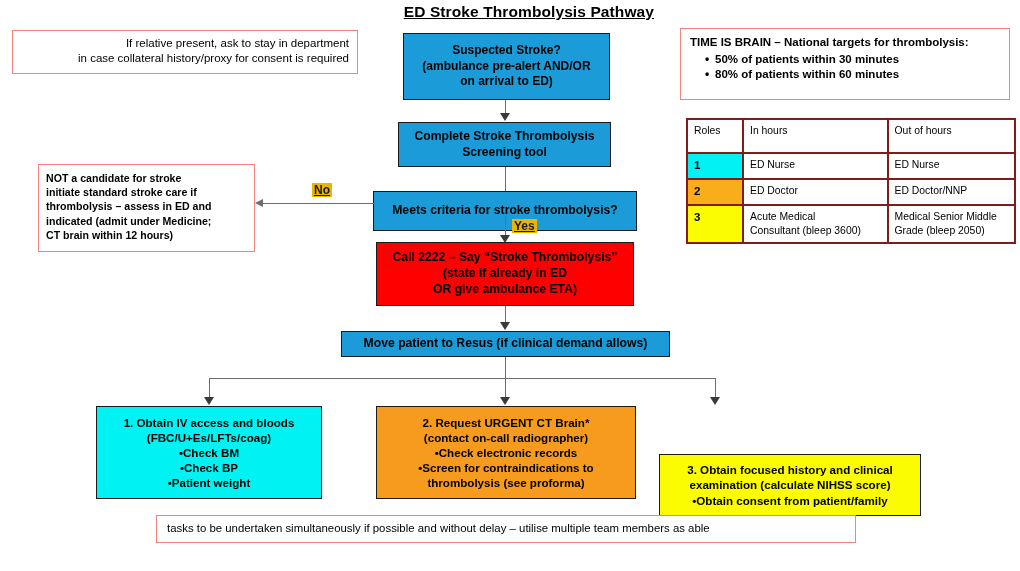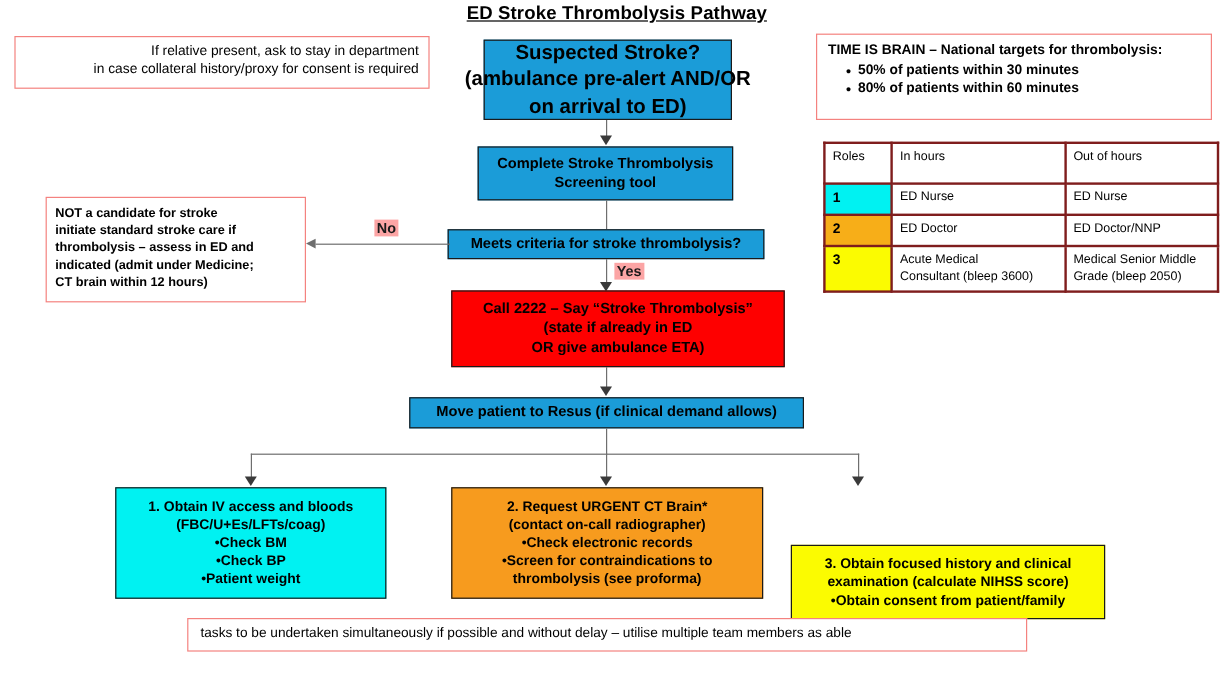--- a/index.html
+++ b/index.html
@@ -14,21 +14,21 @@
     color: #000000;
     overflow: hidden;
   }
   #canvas { position: absolute; inset: 0; }
 
   .abs { position: absolute; }
 
   
   #page-title {
     left: 374px; top: 3px; width: 280px;
-    text-align: center;
+    text-align: right;
     font-size: 15.5px;
     font-weight: bold;
     text-decoration: underline;
     letter-spacing: 0.1px;
     white-space: nowrap;
   }
 
   
   .note {
     border: 1.5px solid #F4827F;
@@ -74,24 +74,24 @@
     font-weight: bold;
     line-height: 1.30;
   }
   .fbox .ln { white-space: nowrap; }
   .blue   { background: #1B9CD8; }
   .red    { background: #FE0000; }
   .cyan   { background: #00F2F2; }
   .orange { background: #F79B1E; }
   .yellow { background: #FBFB01; }
 
-  #box-suspected { left: 403px; top: 33px;  width: 207px; height: 67px; font-size: 17px; }
+  #box-suspected { left: 403px; top: 33px;  width: 207px; height: 67px; font-size: 12px; }
   #box-screening { left: 398px; top: 122px; width: 213px; height: 45px; font-size: 12.2px; }
-  #box-criteria  { left: 373px; top: 191px; width: 264px; height: 25px; font-size: 12.2px; }
-  #box-call2222  { left: 376px; top: 242px; width: 278px; height: 64px; font-size: 12.2px; }
+  #box-criteria  { left: 373px; top: 191px; width: 264px; height: 40px; font-size: 12.2px; }
+  #box-call2222  { left: 376px; top: 242px; width: 258px; height: 64px; font-size: 12.2px; }
   #box-resus     { left: 341px; top: 331px; width: 329px; height: 26px; font-size: 12.2px; }
 
   #box-task1 { left: 96px; top: 406px; width: 226px; height: 93px; font-size: 11.6px; }
   #box-task2 { left: 376px; top: 406px; width: 260px; height: 93px; font-size: 11.6px; }
   #box-task3 { left: 659px; top: 406px; width: 262px; height: 62px; font-size: 11.6px; margin-top: 48px; }
 
   
   #roles-table {
     left: 686px; top: 118px; width: 330px;
     border-collapse: collapse;
@@ -127,21 +127,21 @@
     border-top: 8px solid #3a3a3a;
   }
   .arrowleft {
     position: absolute; width: 0; height: 0;
     border-top: 4.5px solid transparent;
     border-bottom: 4.5px solid transparent;
     border-right: 8px solid #6e6e6e;
   }
   .edge-label {
     position: absolute; font-size: 12px; font-weight: bold;
-    color: #1a1a1a; background: #fca5a5; padding: 0 2px;
+    color: #1a1a1a; background: #eab308; padding: 0 2px; text-decoration: underline;
   }
 </style>
 </head>
 <body>
 
 <div id="canvas">
 
   <div class="abs" id="page-title">ED Stroke Thrombolysis Pathway</div>
 
   <div class="abs note" id="note-relative">

